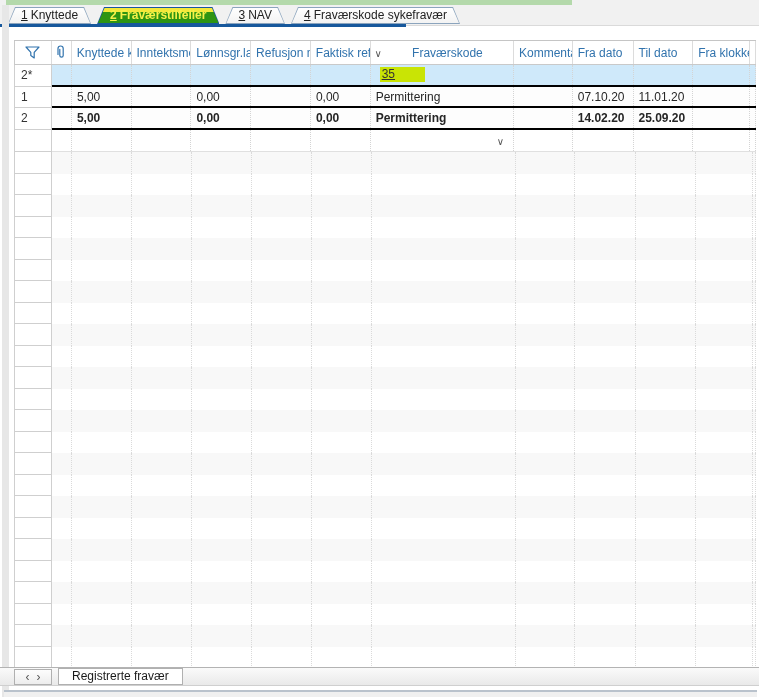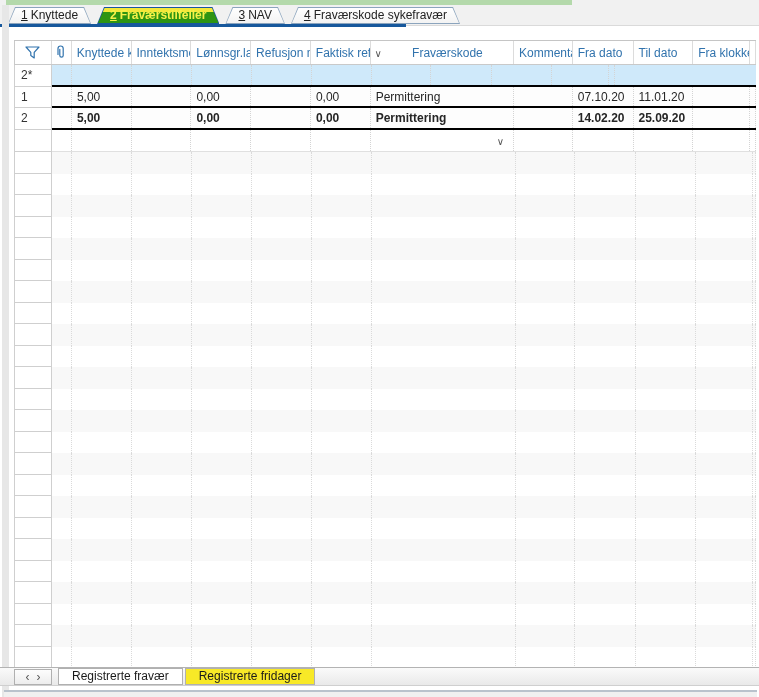--- a/index.html
+++ b/index.html
@@ -145,20 +145,23 @@
 
     <div class="row r-sel">
       <div class="rowhdr">2*</div>
       <div class="dwrap">
         <div class="cell c-clip"></div>
         <div class="cell w-n"></div>
         <div class="cell w-n"></div>
         <div class="cell w-n"></div>
         <div class="cell w-n"></div>
         <div class="cell w-n"></div>
+        <div class="cell w-kode" style="padding-top:1px;">
+          <span class="hl35"><span class="txt">35</span></span>
+        </div>
         <div class="cell w-komm"></div>
         <div class="cell w-fra"></div>
         <div class="cell w-til"></div>
         <div class="cell w-klk"></div>
         <div class="cell w-t"></div>
       </div>
     </div>
 
     <div class="row r-1">
       <div class="rowhdr">1</div>
@@ -627,18 +630,17 @@
         </div>
       </div>
   </div>
 
   <div class="bstrip">
     <div class="bnav">
       <span>‹</span>
       <span>›</span>
     </div>
     <div class="btab">Registrerte fravær</div>
-    <div class="btab hl">Registrerte fridager</div>
   </div>
 
   <div class="footer-line"></div>
   <div class="footer"></div>
 </div>
 
 </body></html>

